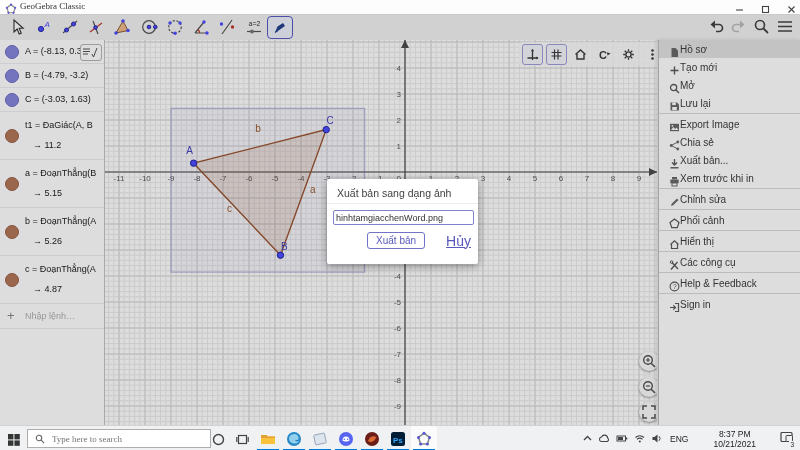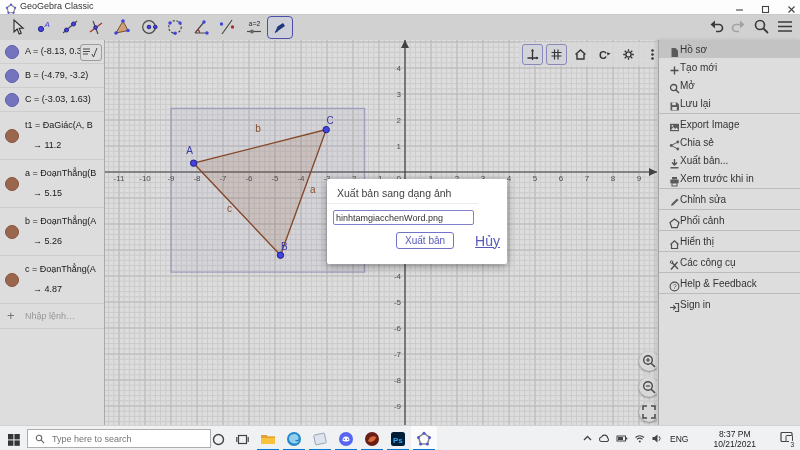--- a/index.html
+++ b/index.html
@@ -2,21 +2,21 @@
 <html><head>
 <meta charset="utf-8">
 <style>
   html,body{margin:0;padding:0;}
   body{width:800px;height:450px;overflow:hidden;font-family:"Liberation Sans",sans-serif;background:#fff;}
   .screen{position:relative;width:800px;height:450px;}
   .abs{position:absolute;}
   
   .titlebar{position:absolute;left:0;top:0;width:800px;height:14px;background:#fdfdfd;border-bottom:1px solid #e8e8e8;z-index:5;}
   .tb-logo{position:absolute;left:5px;top:1px;width:12px;height:12px;}
-  .tb-title{position:absolute;left:20px;top:1px;font-size:9px;color:#333;}
+  .tb-title{position:absolute;left:20px;top:1px;font-size:9px;color:#333;font-family:Liberation Serif, serif;}
   .winbtn{position:absolute;top:0;width:22px;height:14px;text-align:center;color:#444;}
   .winbtn svg{margin-top:3px;}
   
   .toolbar{position:absolute;left:0;top:14px;width:800px;height:26px;background:#f2f2f2;border-bottom:1px solid #c9c9c9;z-index:1;}
   .tool{position:absolute;top:2px;width:24px;height:21px;border-radius:4px;border:1px solid transparent;background:transparent;}
   .tool.sel{border:1.5px solid #5b5bc4;background:#eef0fb;}
   .tool svg{display:block;margin:0 auto;}
   .tbact{position:absolute;top:3px;width:20px;height:19px;}
   
   .content{position:absolute;left:0;top:40px;width:800px;height:385px;z-index:1;}
@@ -39,31 +39,31 @@
   .zbtn{position:absolute;width:20px;height:20px;border-radius:50%;background:#fafafa;box-shadow:0 1px 2.5px rgba(0,0,0,.4);display:flex;align-items:center;justify-content:center;}
   
   .menu{position:absolute;left:658px;top:0;width:142px;height:385px;background:#fff;border-left:1px solid #bdbdbd;box-shadow:-2px 0 4px rgba(0,0,0,.12);}
   .mitem{position:relative;height:18px;display:flex;align-items:center;}
   .mitem.hl{background:#e2e2e2;}
   .micon{margin-left:10px;width:11px;height:11px;flex:none;}
   .mlabel{margin-left:0;font-size:10px;color:#3c3c3c;white-space:nowrap;}
   .msep{height:1px;background:#d9d9d9;margin:1px 0;}
   
   .overlay{position:absolute;left:0;top:14px;width:800px;height:411px;background:rgba(0,0,0,0.135);z-index:50;}
-  .dialog{position:absolute;left:327px;top:179px;width:180px;height:85px;background:#fff;border-radius:2px;box-shadow:0 2px 8px rgba(0,0,0,.4);z-index:60;}
+  .dialog{position:absolute;left:327px;top:179px;width:151px;height:85px;background:#fff;border-radius:2px;box-shadow:0 2px 8px rgba(0,0,0,.4);z-index:60;}
   .dlg-title{position:absolute;left:10px;top:8px;font-size:10.5px;color:#424242;}
   .dlg-sep{position:absolute;left:0;top:24px;width:151px;height:1px;background:#ededed;}
   .dlg-input{position:absolute;left:6px;top:31px;width:135px;height:13px;border:1px solid #8181cc;border-radius:2px;font-size:9px;color:#333;padding:0 2px;outline:none;font-family:"Liberation Sans",sans-serif;}
   .dlg-actions{position:absolute;right:7px;top:53px;display:flex;align-items:center;gap:21px;}
   .dlg-export{background:#fff;border:1px solid #7272c6;border-radius:3px;color:#5858bc;font-size:10px;padding:2px 8px;font-family:"Liberation Sans",sans-serif;}
   .dlg-cancel{color:#5858bc;font-size:14px;text-decoration:underline;}
   
   .taskbar{position:absolute;left:0;top:425px;width:800px;height:25px;background:#eff1f2;border-top:1px solid #d2d2d2;z-index:100;}
   .tsearch{position:absolute;left:27px;top:3px;width:182px;height:17px;background:#fff;border:1px solid #aeaeae;display:flex;align-items:center;}
-  .tsearch input{border:none;outline:none;font-size:9px;color:#555;width:150px;background:transparent;font-family:Liberation Sans, sans-serif;}
+  .tsearch input{border:none;outline:none;font-size:9px;color:#555;width:150px;background:transparent;font-family:Liberation Serif, serif;}
   .appslot{position:absolute;top:0;width:26px;height:25px;display:flex;align-items:center;justify-content:center;}
   .appslot.active{background:#fbfbfb;}
   .appslot .ul{position:absolute;bottom:0;left:2px;width:22px;height:2px;background:#0078d7;}
   .tray{position:absolute;top:0;height:25px;display:flex;align-items:center;}
   .trayic{margin:0 2.5px;}
   .teng{font-size:8.5px;color:#222;margin:0 5px;}
   .ttime{font-size:8.5px;color:#222;text-align:center;line-height:10px;margin:0 20px;}
   .tnotif{position:relative;margin:0 6px 0 4px;}
   .tnum{position:absolute;right:-1px;bottom:0px;font-size:6.5px;color:#222;background:#eff1f2;padding:0 1px;}
 </style>

